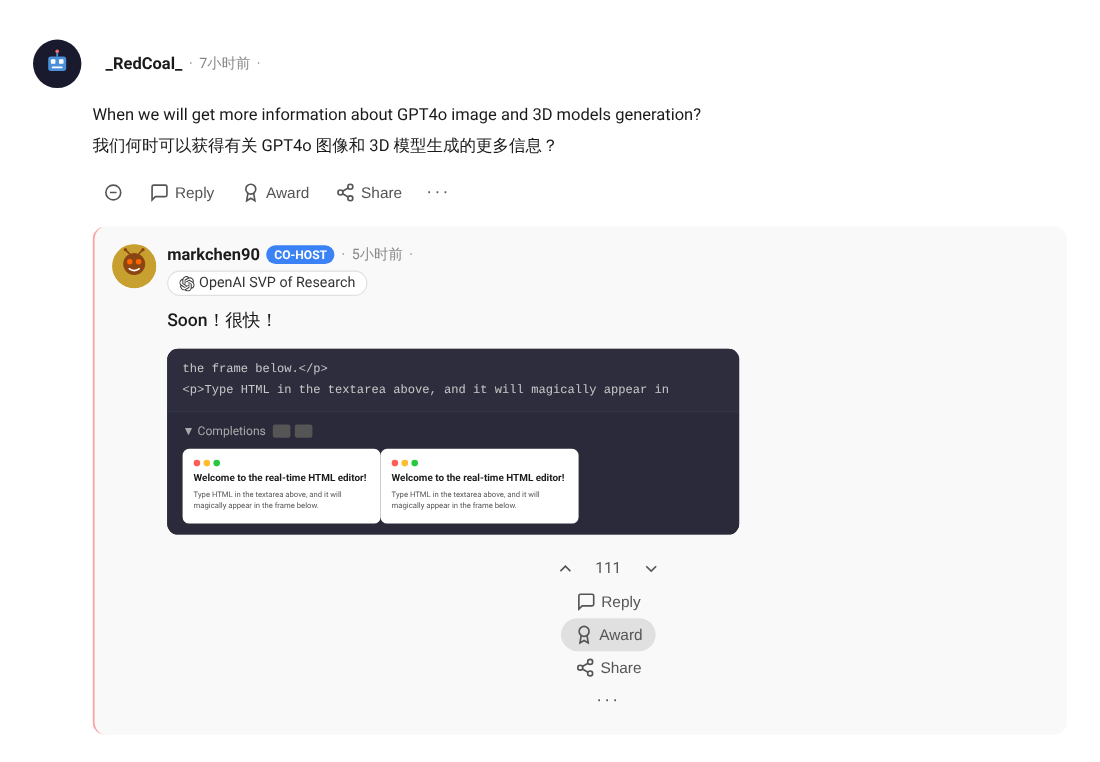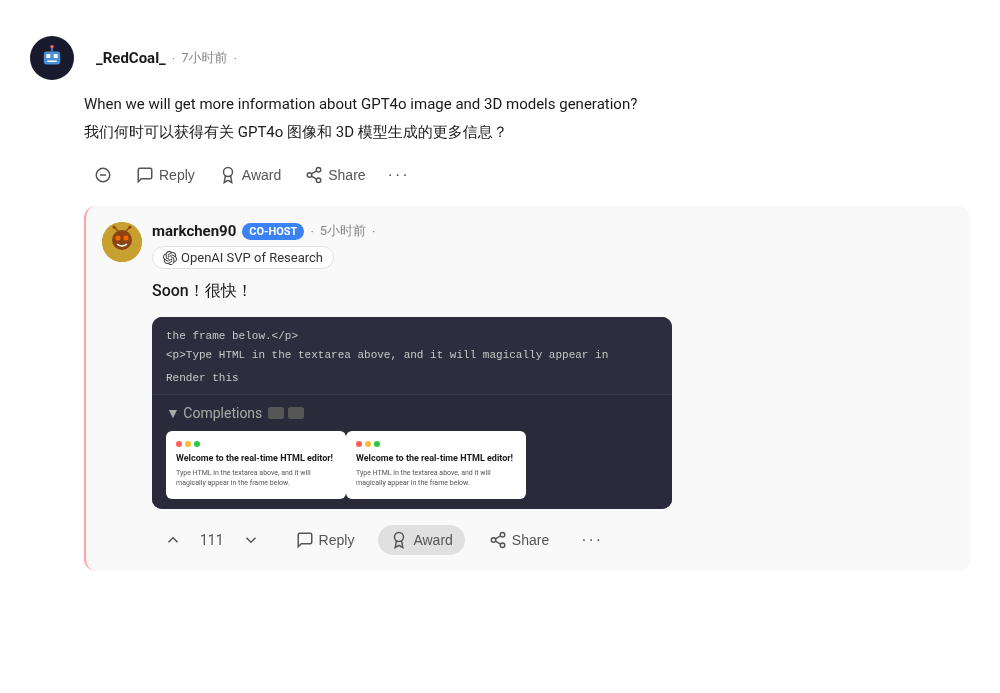--- a/index.html
+++ b/index.html
@@ -254,21 +254,21 @@
 
     .completions-bar {
       display: flex;
       align-items: center;
       gap: 6px;
       margin-bottom: 10px;
     }
 
     .completions-label {
       color: #aaa;
-      font-size: 14px;
+      font-size: 11px;
     }
 
     .completions-icons {
       display: flex;
       gap: 4px;
     }
 
     .comp-icon {
       width: 16px;
       height: 12px;
@@ -315,21 +315,22 @@
     .card-body-text {
       font-size: 7px;
       color: #555;
       line-height: 1.4;
     }
 
     
     .reply-action-bar {
       display: flex;
       align-items: center;
-      gap: 12px;
+      gap: 0;
+      flex-direction: column;
     }
 
     .reply-action-btn {
       display: flex;
       align-items: center;
       gap: 5px;
       padding: 6px 12px;
       border: none;
       background: transparent;
       cursor: pointer;
@@ -466,21 +467,20 @@
 
     <div class="reply-body">
       <p class="reply-text">Soon！很快！</p>
 
       <div class="screenshot-preview">
         <div class="preview-top">
           <div class="preview-code">
             <div>the frame below.&lt;/p&gt;</div>
             <div>&lt;p&gt;Type HTML in the textarea above, and it will magically appear in</div>
           </div>
-          <div class="render-this">Render this</div>
         </div>
         <div class="preview-bottom">
           <div class="completions-bar">
             <span class="completions-label">▼ Completions</span>
             <div class="completions-icons">
               <div class="comp-icon"></div>
               <div class="comp-icon"></div>
             </div>
           </div>
           <div class="preview-cards">

